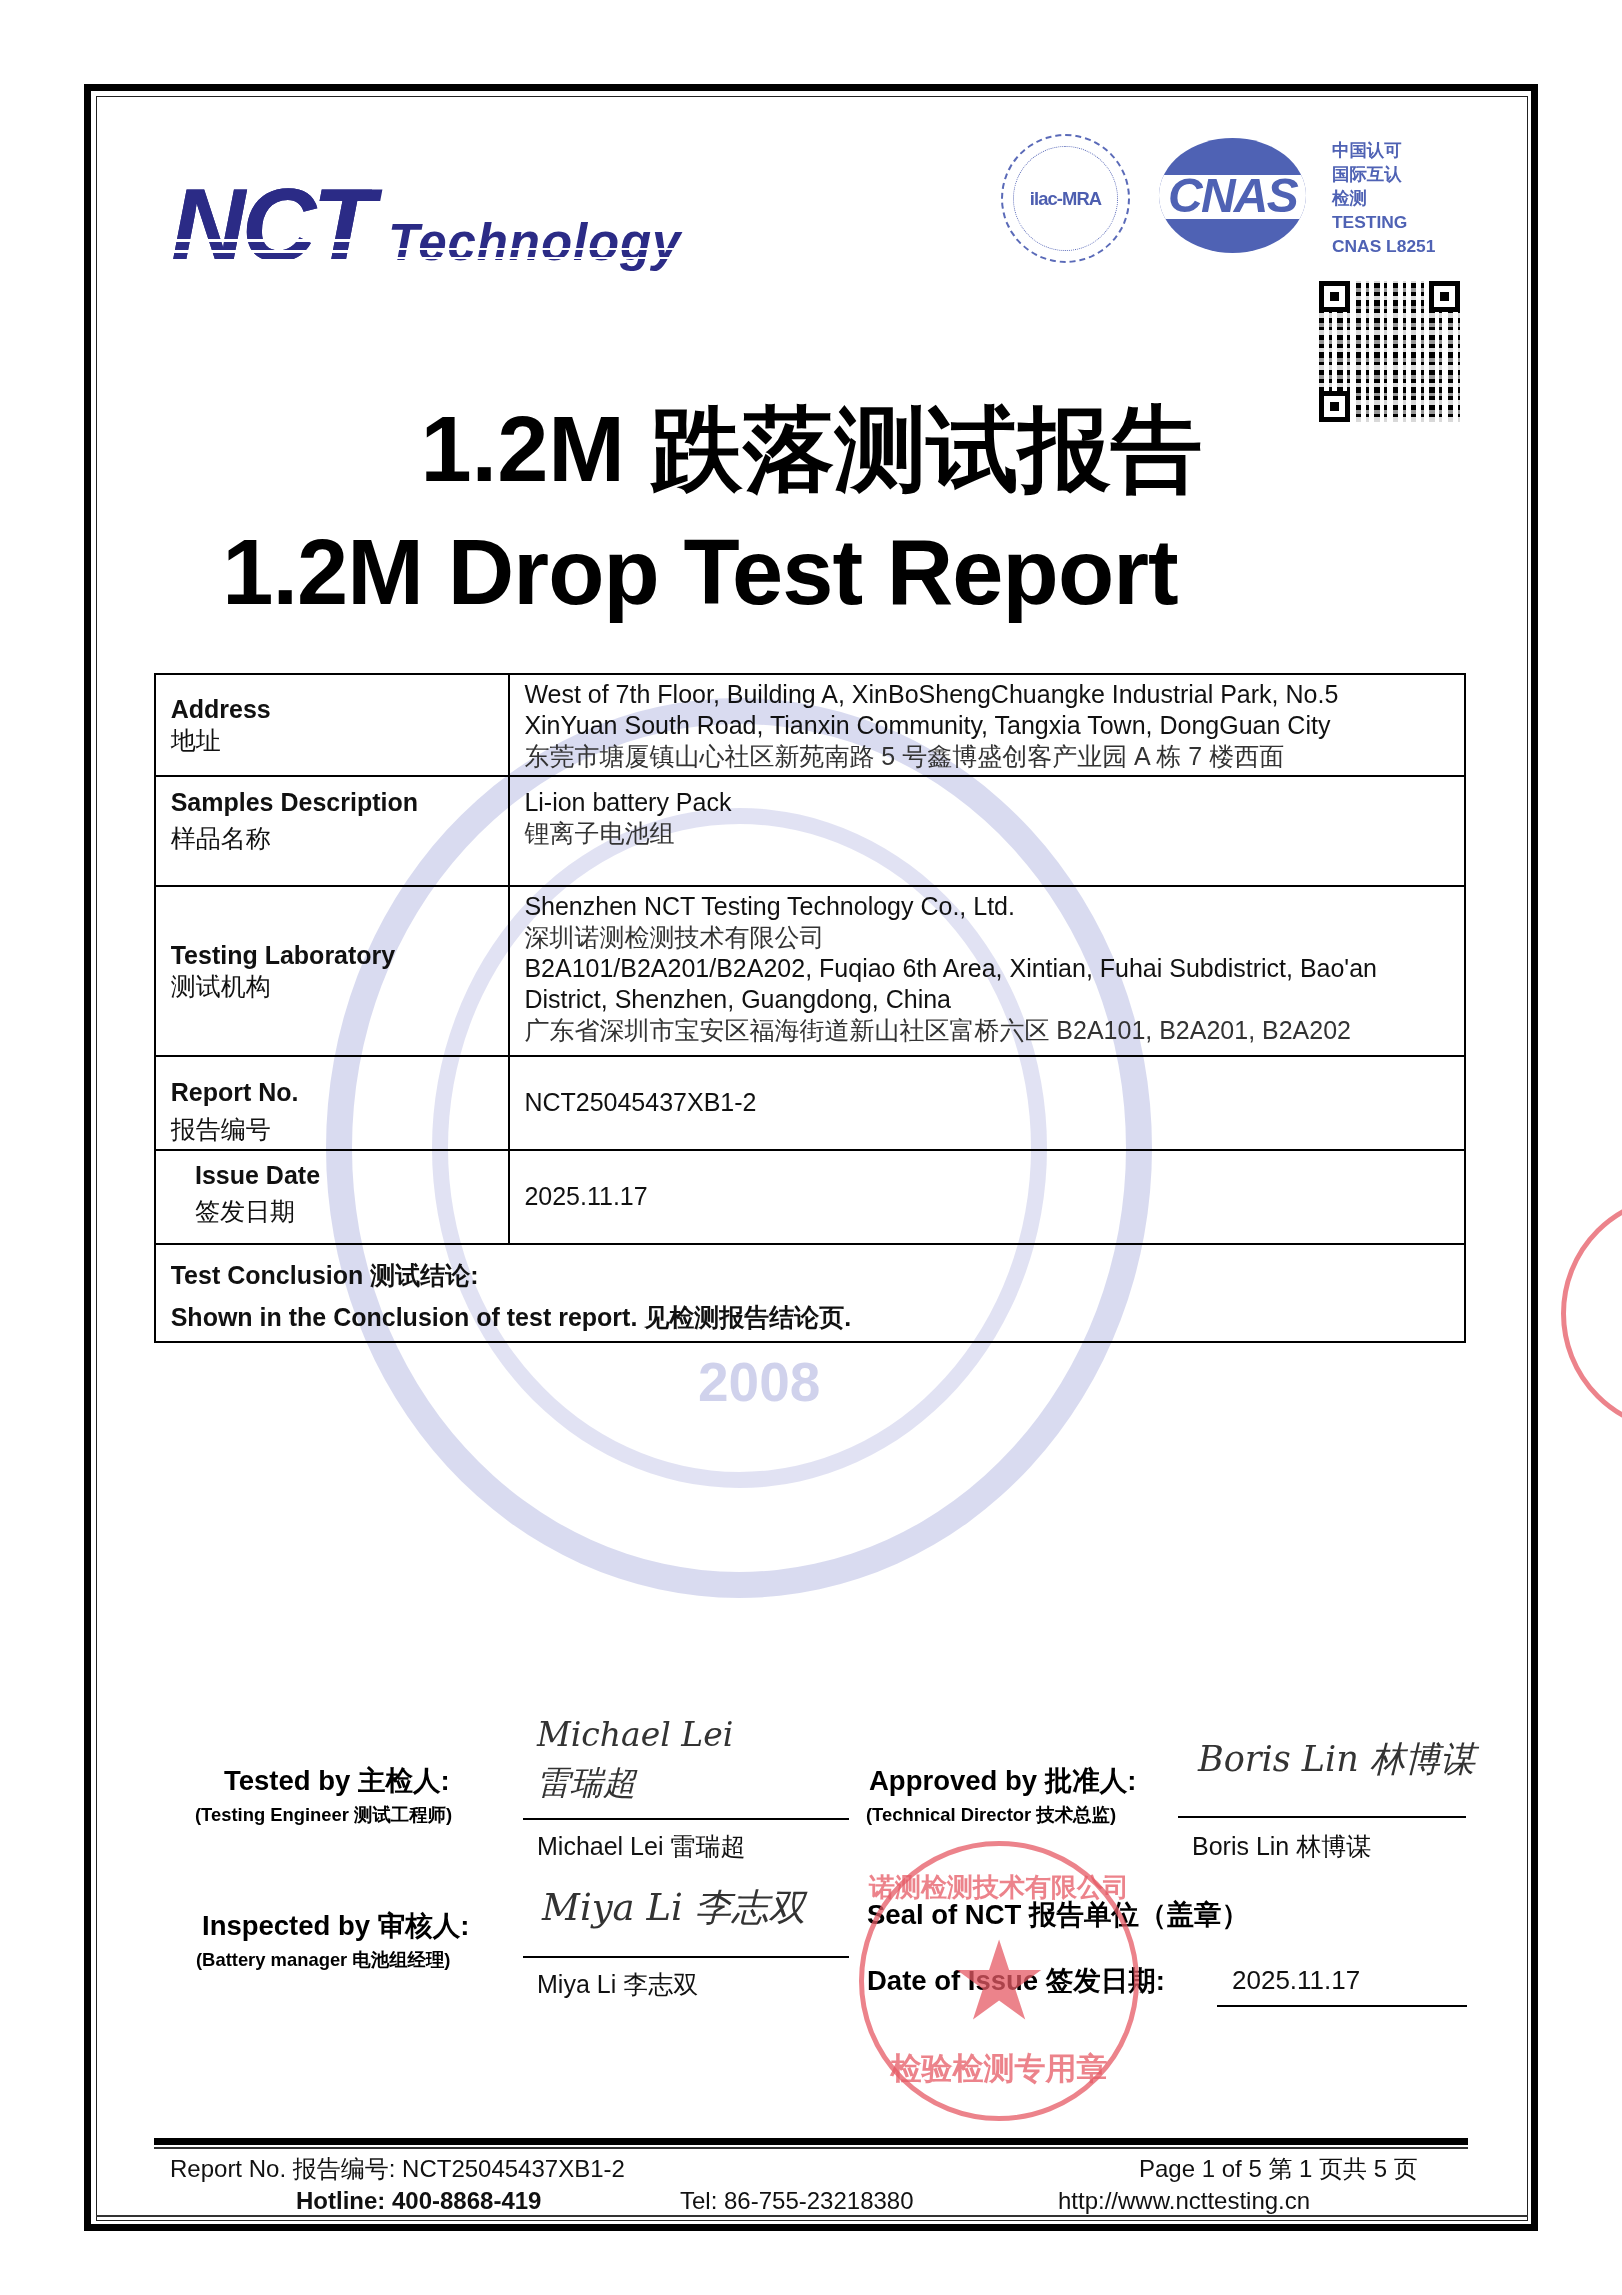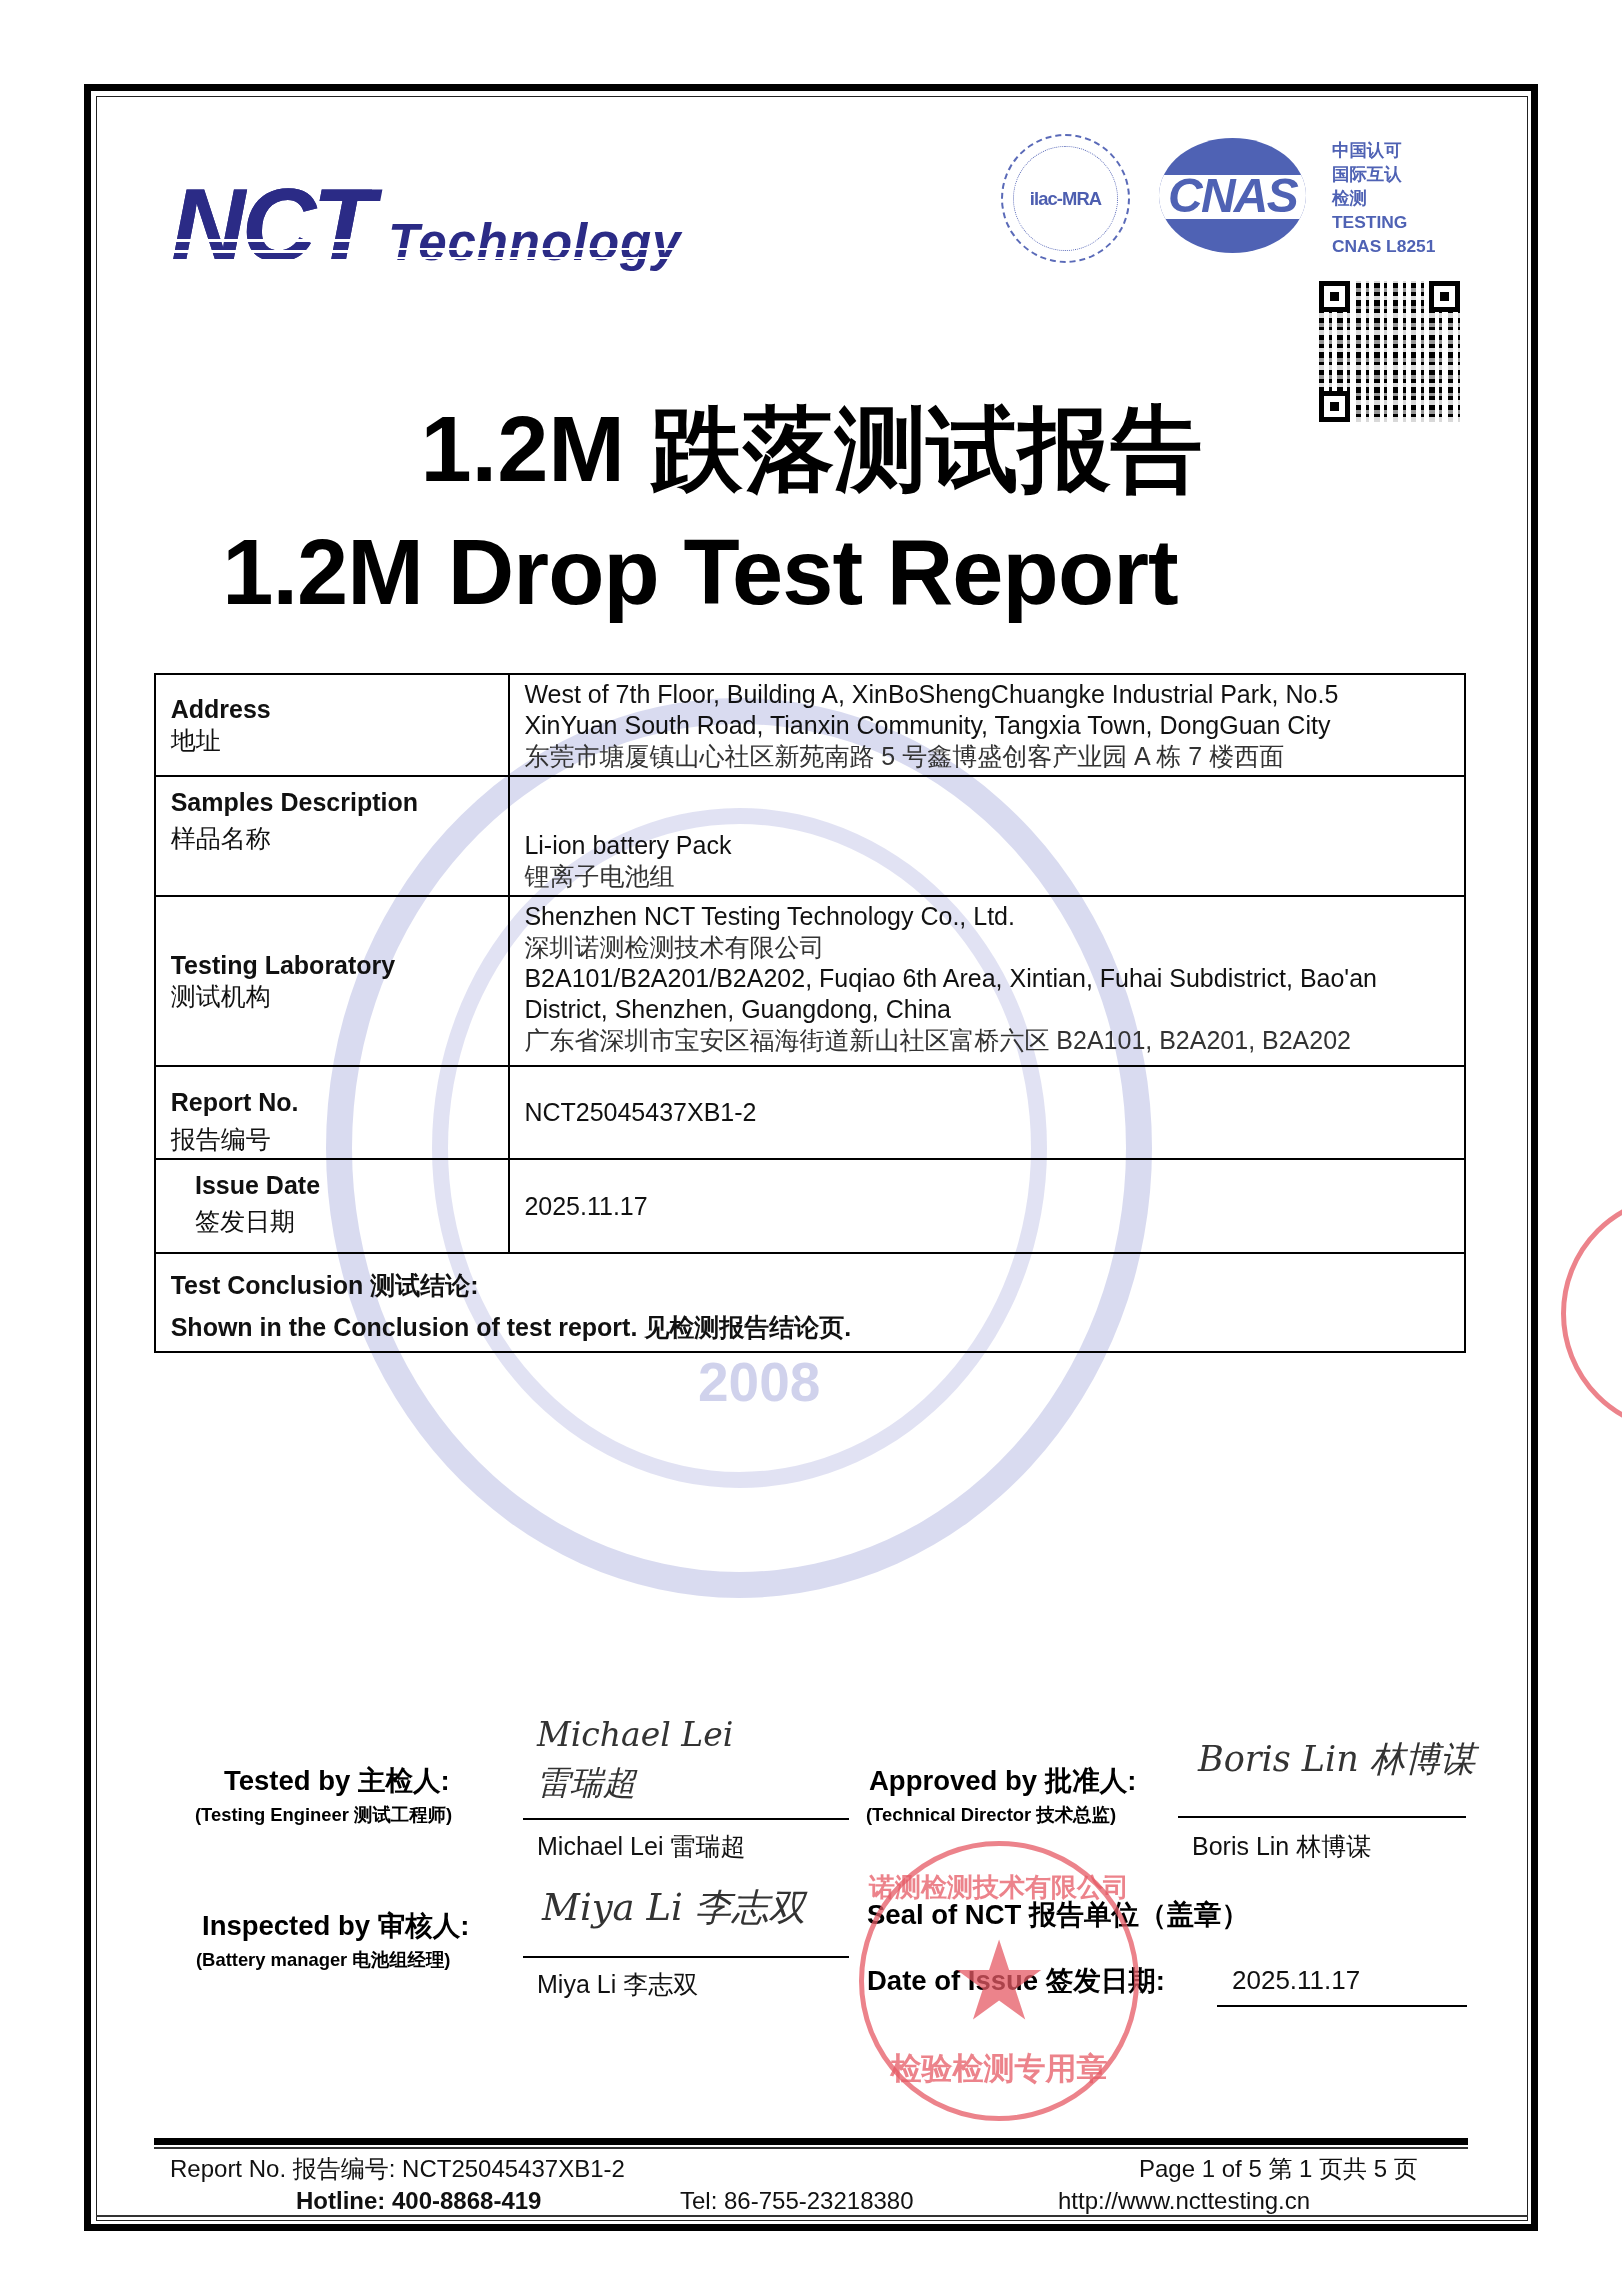--- a/index.html
+++ b/index.html
@@ -129,21 +129,21 @@
       <span style="display:block;">XinYuan South Road, Tianxin Community, Tangxia Town, DongGuan City</span>
       <span class="cn">东莞市塘厦镇山心社区新苑南路 5 号鑫博盛创客产业园 A 栋 7 楼西面</span>
     </td>
   </tr>
   <tr style="height:110px;">
     <td class="lbl" style="padding-top:9.2px;">
       <span>Samples Description</span>
       <span class="cn" style="margin-top:5.5px;">样品名称</span>
     </td>
     <td class="val" style="padding-top:9.2px;">
-      <span style="display:block;margin-top:43px;">Li-ion battery Pack</span>
+      <span style="display:block;">Li-ion battery Pack</span>
       <span class="cn">锂离子电池组</span>
     </td>
   </tr>
   <tr style="height:170px;">
     <td class="lbl mid">
       <span>Testing Laboratory</span>
       <span class="cn">测试机构</span>
     </td>
     <td class="val">
       <span style="display:block;">Shenzhen NCT Testing Technology Co., Ltd.</span>

